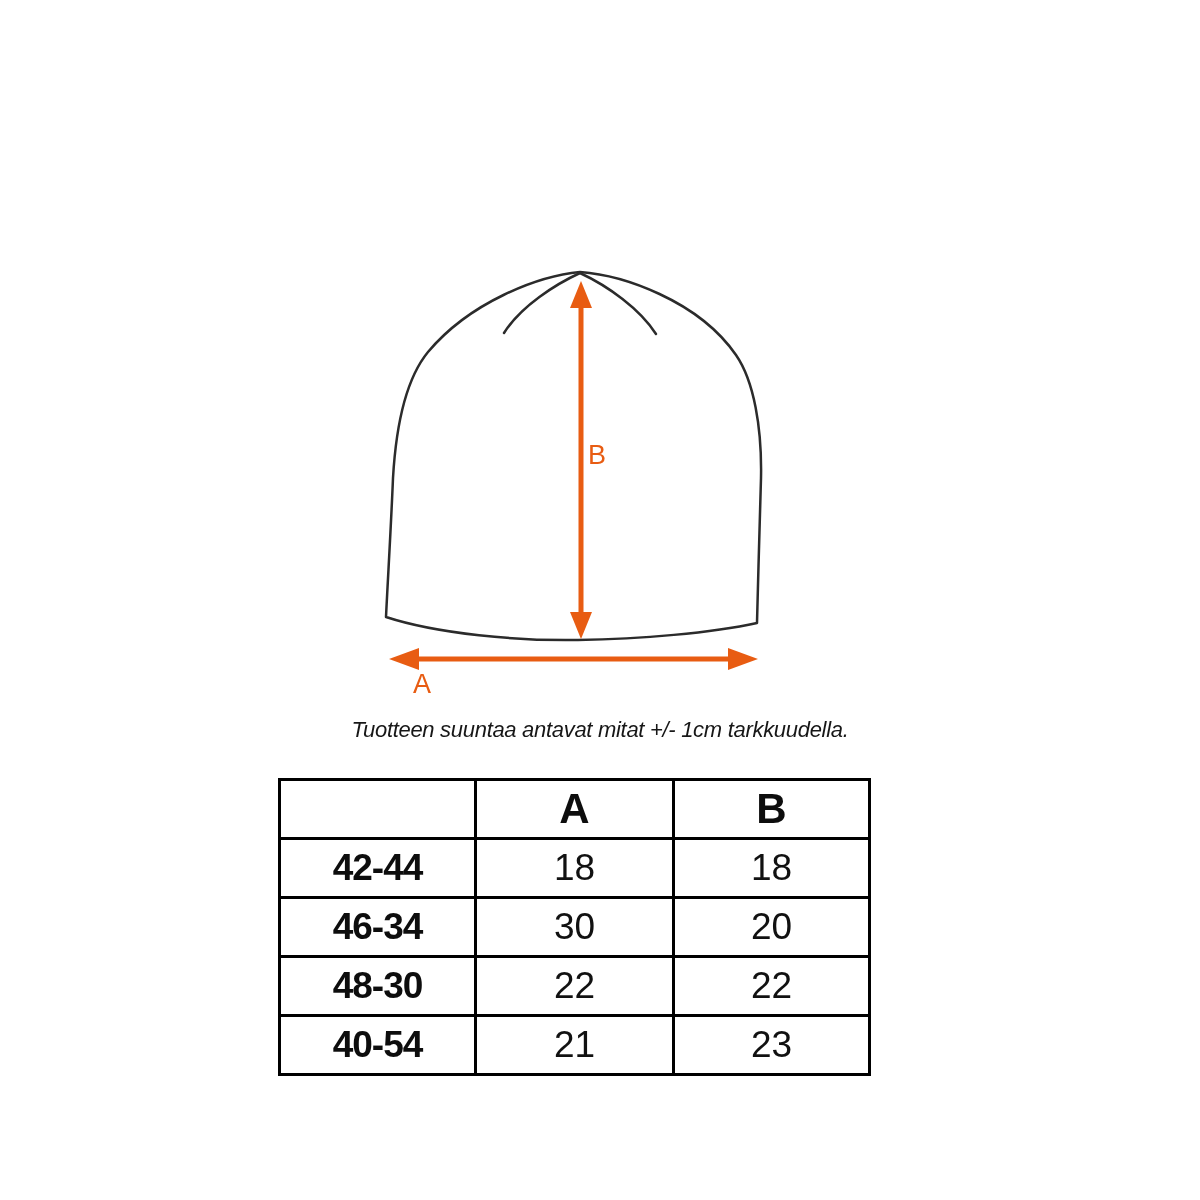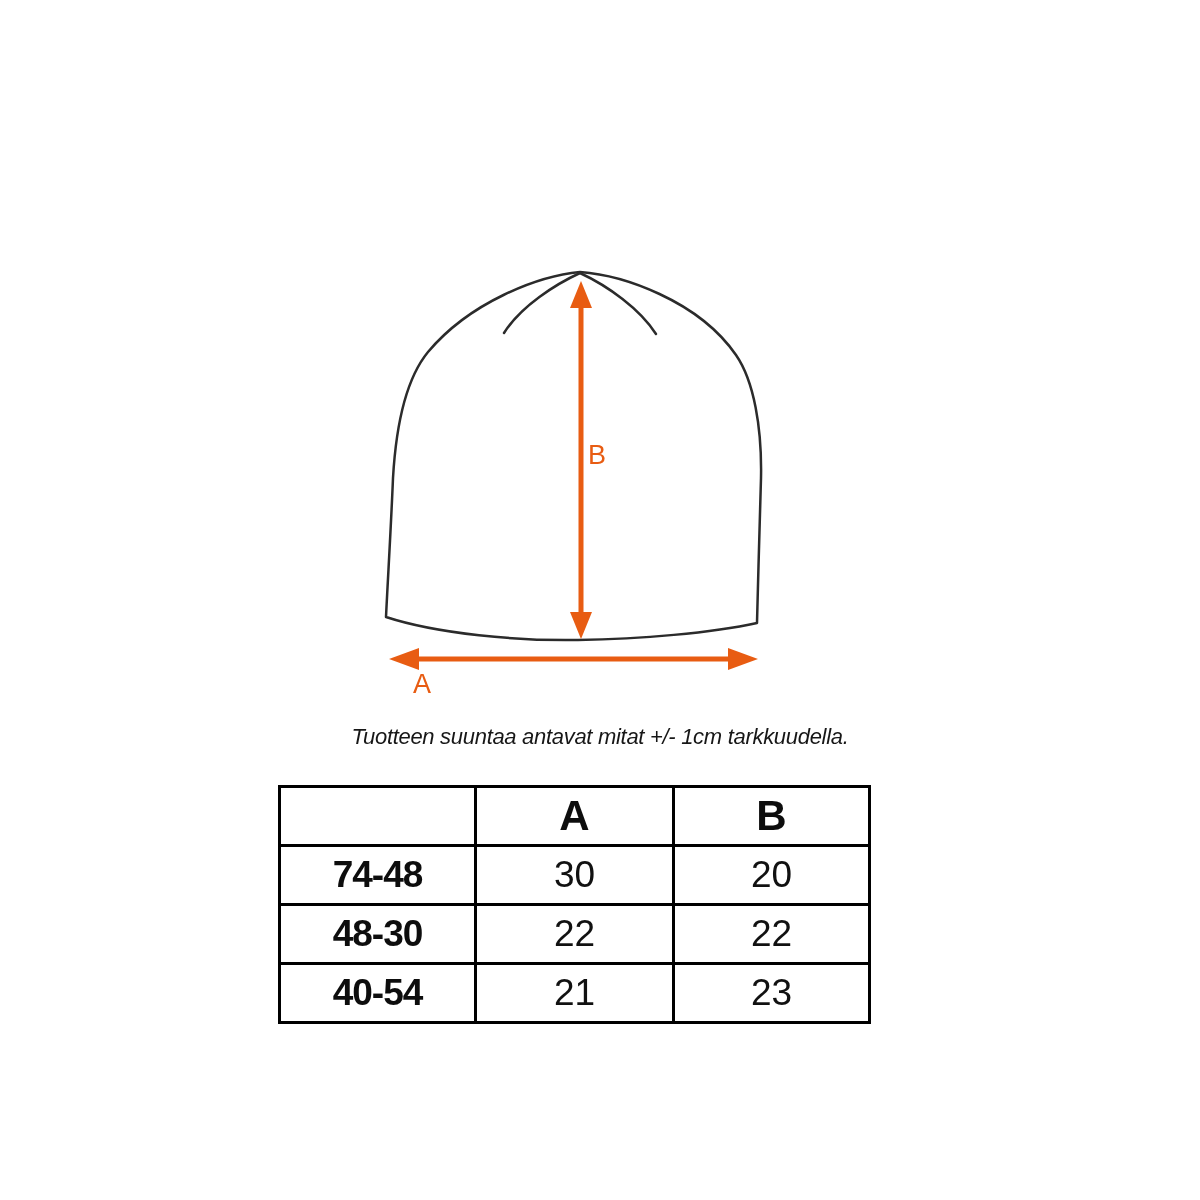--- a/index.html
+++ b/index.html
@@ -51,21 +51,21 @@
     position: absolute;
     color: var(--accent, #E85C12);
     font-size: 27px;
     font-weight: 400;
     line-height: 1;
   }
   .lbl-b { left: 588px; top: 442px; }
   .lbl-a { left: 413px; top: 671px; }
   
   .notes {
-    margin-top: 12px;
+    margin-top: 5px;
     text-align: center;
     font-style: italic;
     font-size: 22px;
     line-height: 30px;
     letter-spacing: -0.3px;
     color: #171717;
   }
   .notes p { margin: 0; }
   
   table.size-table {
@@ -146,21 +146,26 @@
   <table class="size-table">
     <thead>
       <tr>
         <th class="col-size"></th>
         <th class="col-a">A</th>
         <th class="col-b">B</th>
       </tr>
     </thead>
     <tbody>
       <tr>
-        <td class="size-cell">74-48</td>
+        <td class="size-cell">42-44</td>
+        <td class="val-cell">18</td>
+        <td class="val-cell">18</td>
+      </tr>
+      <tr>
+        <td class="size-cell">46-34</td>
         <td class="val-cell">30</td>
         <td class="val-cell">20</td>
       </tr>
       <tr>
         <td class="size-cell">48-30</td>
         <td class="val-cell">22</td>
         <td class="val-cell">22</td>
       </tr>
       <tr>
         <td class="size-cell">40-54</td>

